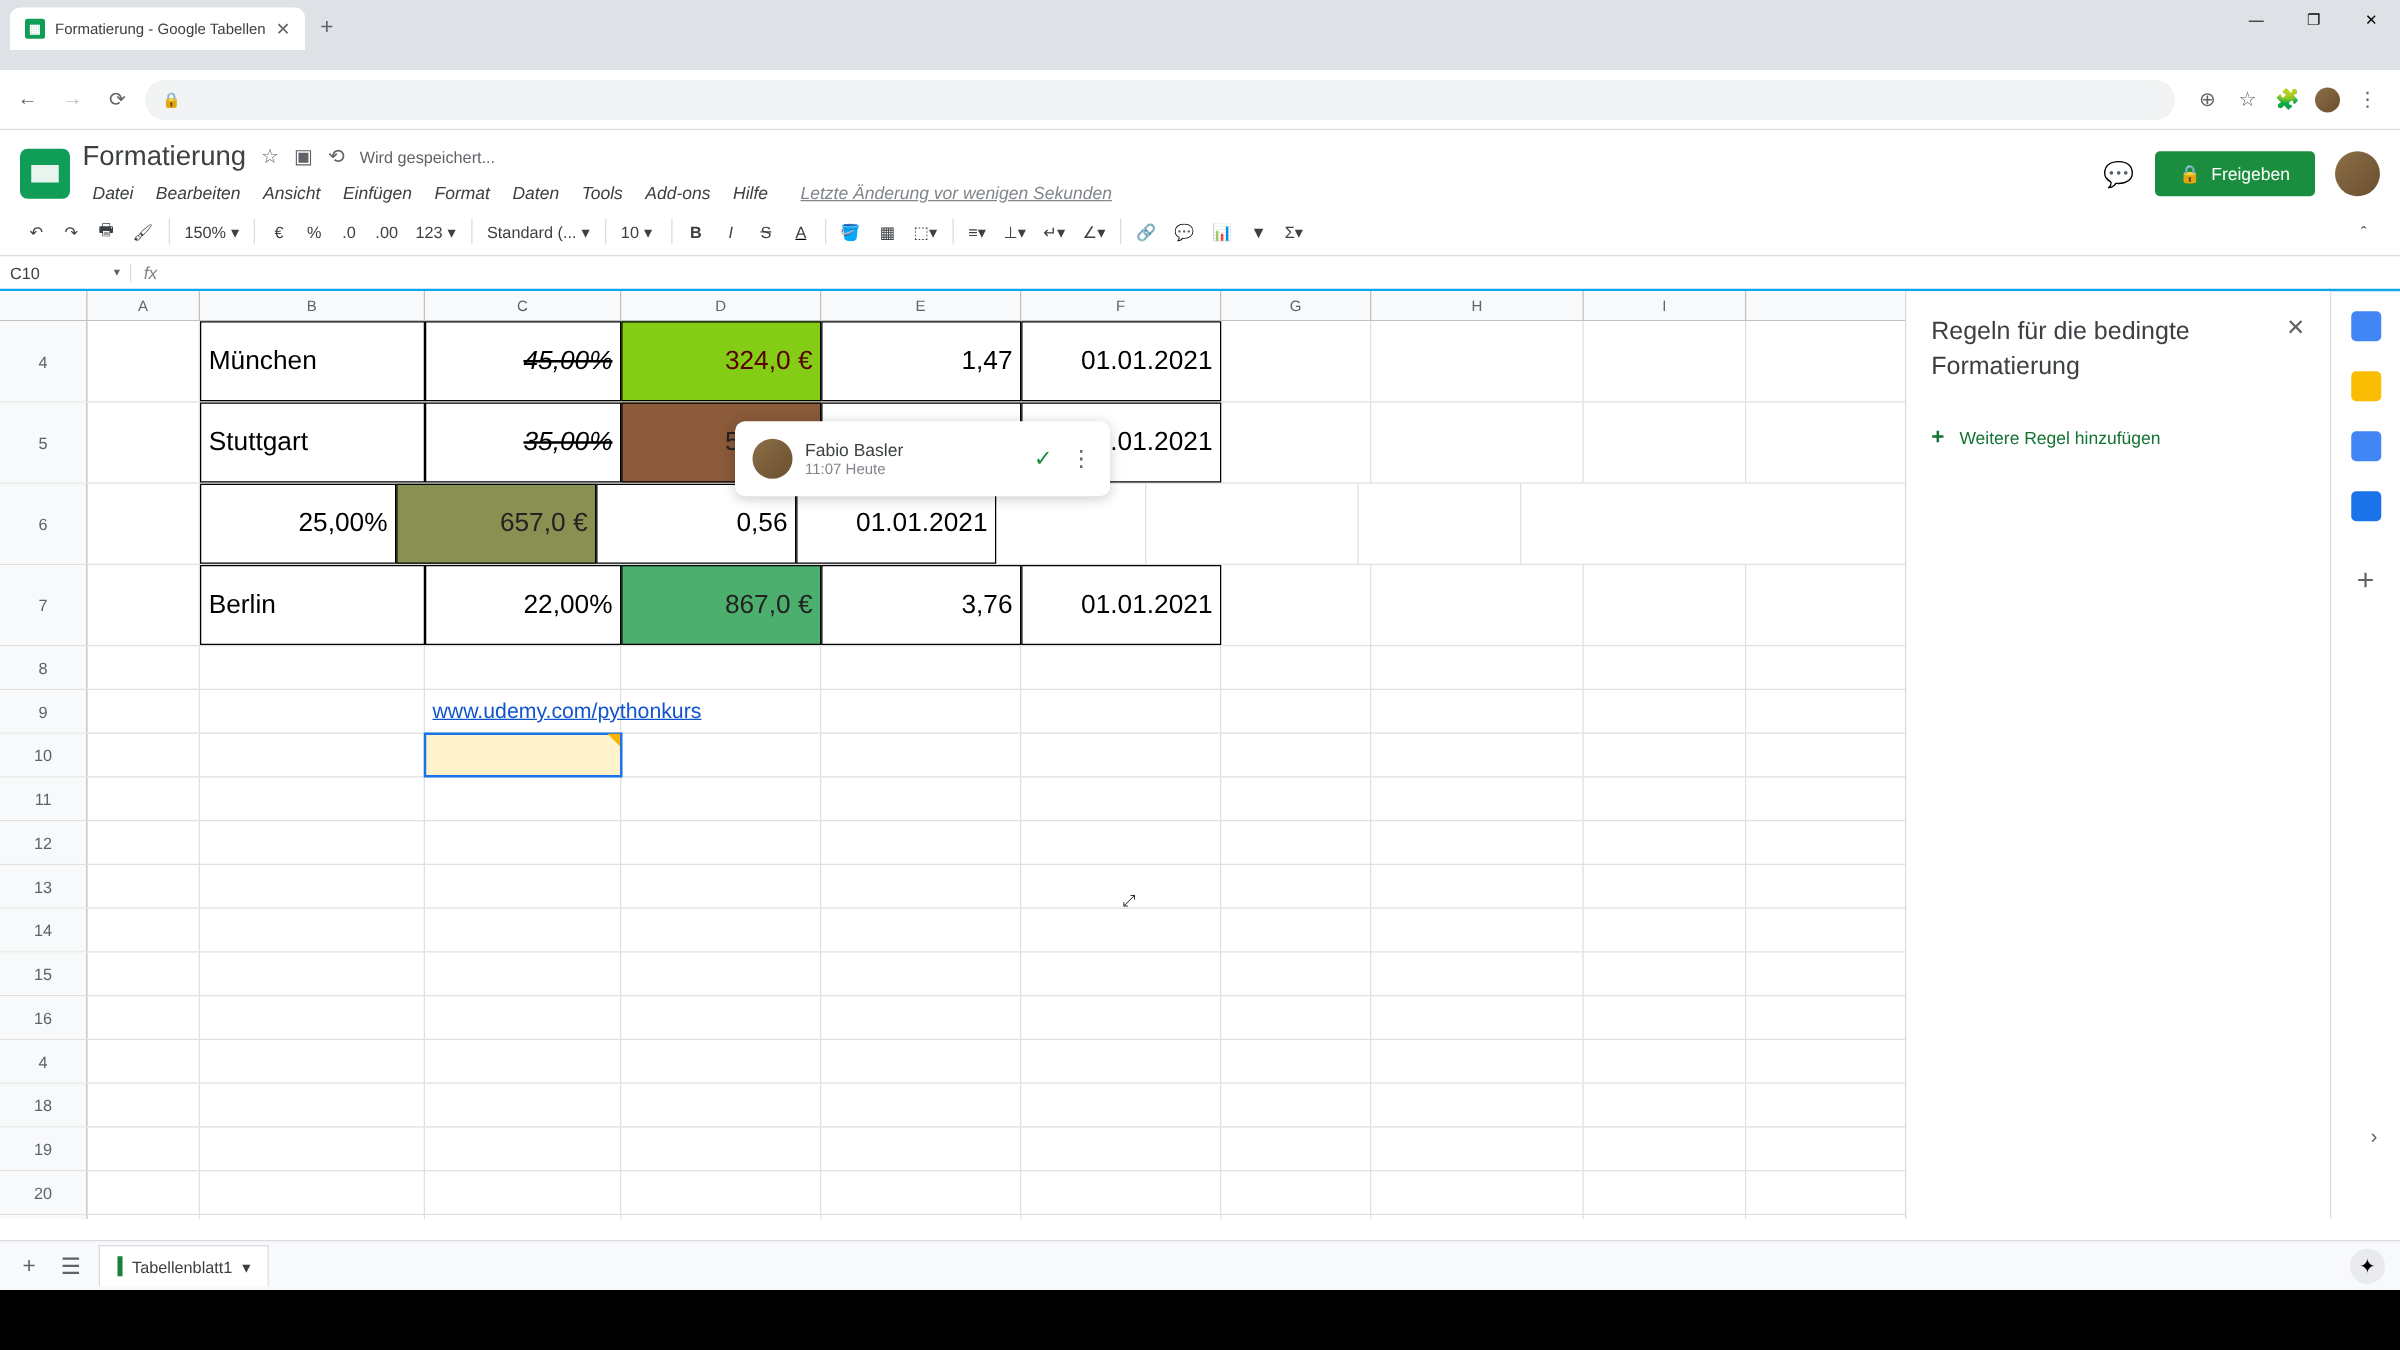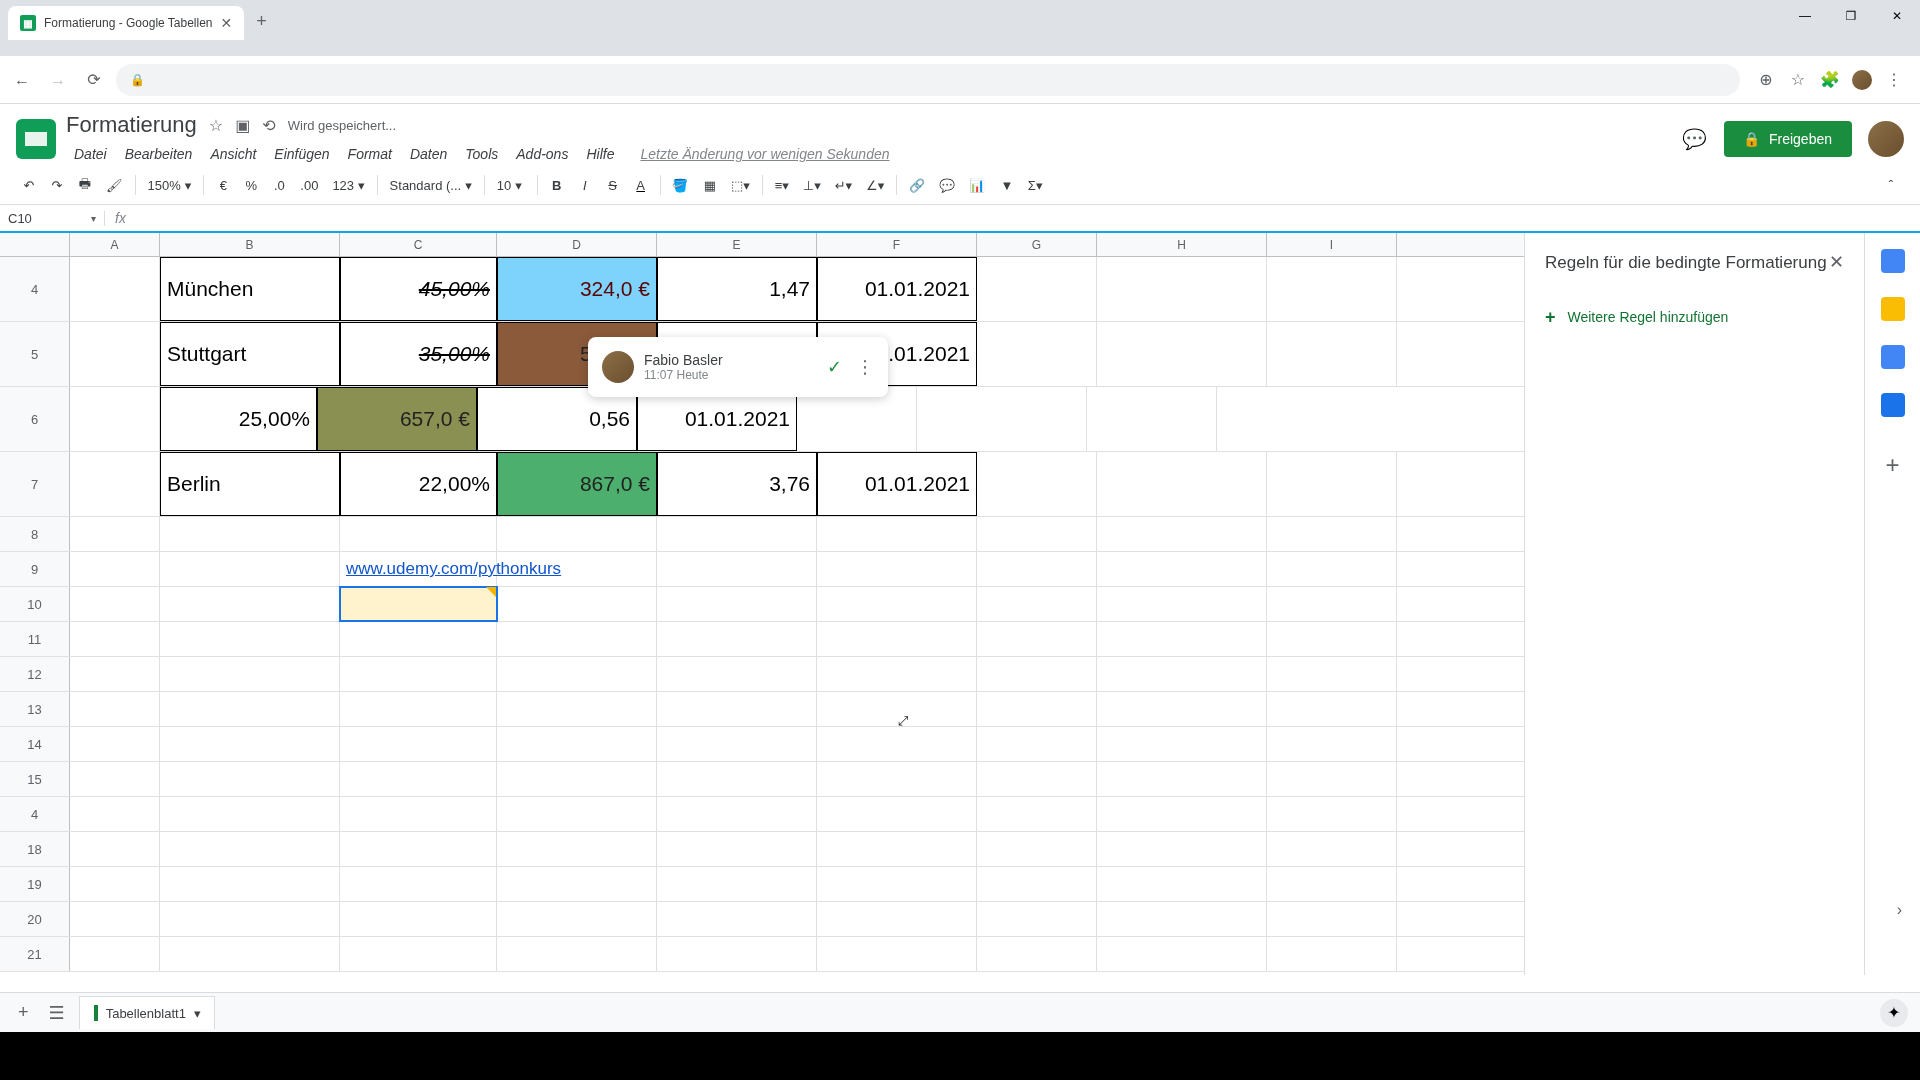--- a/index.html
+++ b/index.html
@@ -90,21 +90,21 @@
 .comment-author { font-size: 14px; font-weight: 500; color: #3c4043; }
 .comment-time { font-size: 12px; color: #80868b; }
 .comment-actions { margin-left: auto; display: flex; gap: 14px; align-items: center; color: #5f6368; }
 .comment-check { color: #1e8e3e; font-size: 18px; cursor: pointer; }
 .comment-more { font-size: 18px; cursor: pointer; }
 .comment-body { font-size: 14px; color: #3c4043; margin-top: 10px; line-height: 1.4; }
 
 
 .cf-panel { width: 340px; border-left: 1px solid #dadce0; background: #fff; display: flex; flex-direction: column; }
 .cf-header { padding: 18px 20px; display: flex; align-items: flex-start; }
-.cf-title { font-size: 17px; color: #3c4043; line-height: 1.4; }
+.cf-title { font-size: 20px; color: #3c4043; line-height: 1.4; }
 .cf-close { margin-left: auto; color: #5f6368; font-size: 18px; cursor: pointer; }
 .cf-add { display: flex; align-items: center; gap: 12px; padding: 14px 20px; color: #137333; font-size: 14px; cursor: pointer; }
 .cf-add-icon { font-size: 18px; font-weight: bold; }
 
 
 .side-rail { width: 56px; border-left: 1px solid #dadce0; display: flex; flex-direction: column; align-items: center; padding-top: 16px; gap: 24px; }
 .side-rail .rail-icon { width: 24px; height: 24px; border-radius: 4px; cursor: pointer; }
 .rail-cal { background: #4285f4; } .rail-keep { background: #fbbc04; } .rail-tasks { background: #4285f4; border-radius: 50%; } .rail-contacts { background: #1a73e8; }
 .rail-plus { color: #5f6368; font-size: 24px; margin-top: 10px; }
 .rail-collapse { position: absolute; bottom: 56px; right: 18px; color: #5f6368; cursor: pointer; }
@@ -271,21 +271,21 @@
         <div class="col-h col-G">G</div>
         <div class="col-h col-H">H</div>
         <div class="col-h col-I">I</div>
       </div>
       <div class="grid-body" id="grid-body">
           <div class="row tall t-border">
             <div class="row-h">4</div>
             <div class="cell col-A"></div>
             <div class="cell col-B tb">München</div>
             <div class="cell col-C tb right strike">45,00%</div>
-            <div class="cell col-D tb right" style="background: #7dd3fc; color: rgb(90, 0, 0);">324,0 €</div>
+            <div class="cell col-D tb right" style="background: #84cc16; color: rgb(90, 0, 0);">324,0 €</div>
             <div class="cell col-E tb right">1,47</div>
             <div class="cell col-F tb right">01.01.2021</div>
             <div class="cell col-G"></div>
             <div class="cell col-H"></div>
             <div class="cell col-I"></div>
           </div>
           <div class="row tall t-border">
             <div class="row-h">5</div>
             <div class="cell col-A"></div>
             <div class="cell col-B tb">Stuttgart</div>
@@ -401,20 +401,32 @@
             <div class="cell col-C"></div>
             <div class="cell col-D"></div>
             <div class="cell col-E"></div>
             <div class="cell col-F"></div>
             <div class="cell col-G"></div>
             <div class="cell col-H"></div>
             <div class="cell col-I"></div>
           </div>
           <div class="row short">
             <div class="row-h">15</div>
+            <div class="cell col-A"></div>
+            <div class="cell col-B"></div>
+            <div class="cell col-C"></div>
+            <div class="cell col-D"></div>
+            <div class="cell col-E"></div>
+            <div class="cell col-F"></div>
+            <div class="cell col-G"></div>
+            <div class="cell col-H"></div>
+            <div class="cell col-I"></div>
+          </div>
+          <div class="row short">
+            <div class="row-h">16</div>
             <div class="cell col-A"></div>
             <div class="cell col-B"></div>
             <div class="cell col-C"></div>
             <div class="cell col-D"></div>
             <div class="cell col-E"></div>
             <div class="cell col-F"></div>
             <div class="cell col-G"></div>
             <div class="cell col-H"></div>
             <div class="cell col-I"></div>
           </div>

